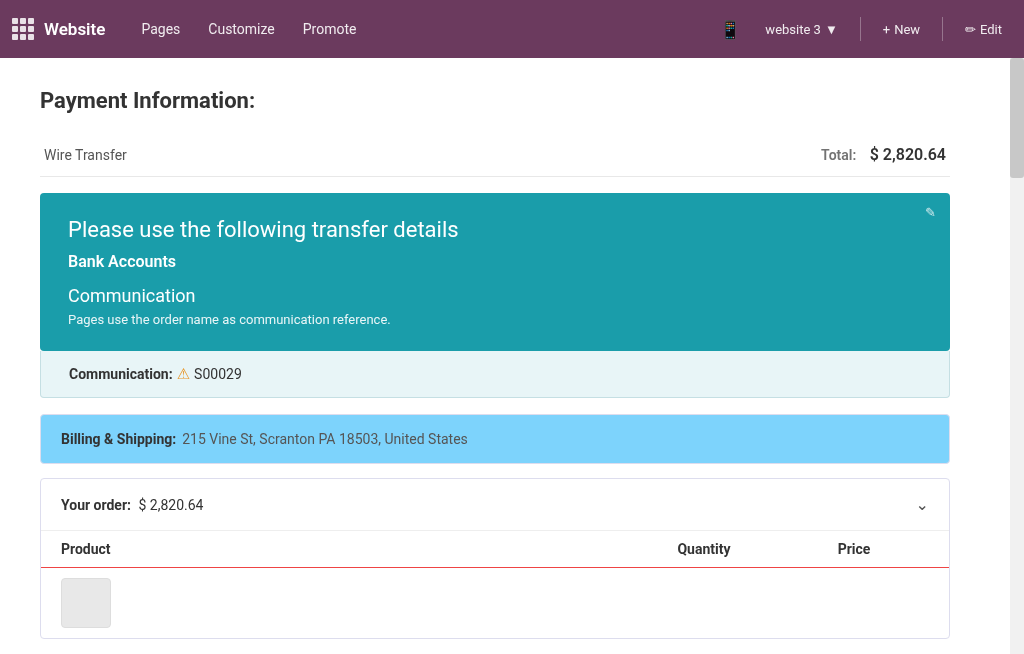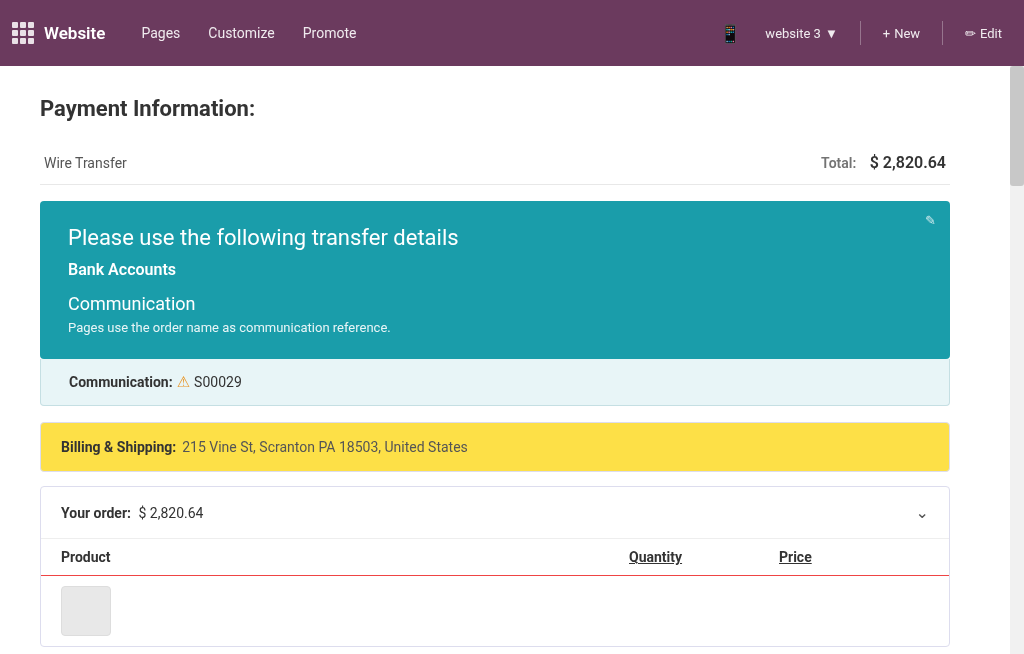--- a/index.html
+++ b/index.html
@@ -3,21 +3,21 @@
   <meta charset="utf-8">
   <style>
     * { box-sizing: border-box; margin: 0; padding: 0; }
     body { font-family: -apple-system, BlinkMacSystemFont, 'Segoe UI', Roboto, sans-serif; font-size: 14px; background: #f8f8f8; overflow-x: hidden; }
 
     
     .navbar {
       background: #6b3a5e;
       display: flex;
       align-items: center;
-      height: 66px;
+      height: 58px;
       padding: 0 12px;
       color: #fff;
       position: relative;
       z-index: 100;
     }
     .navbar-grid-icon {
       margin-right: 10px;
       cursor: pointer;
       display: flex;
       align-items: center;
@@ -189,21 +189,21 @@
     .comm-label { font-weight: 700; color: #333; font-size: 14px; }
     .warn-icon { color: #e8972a; font-size: 15px; }
     .comm-value { color: #333; font-size: 14px; }
 
     
     .info-card {
       border: 1px solid #dde;
       border-radius: 4px;
       padding: 16px 20px;
       margin-bottom: 14px;
-      background: #fde047;
+      background: #7dd3fc;
     }
     .info-card-billing { display: flex; align-items: center; gap: 6px; }
     .billing-label { font-weight: 700; color: #333; }
     .billing-value { color: #555; }
 
     
     .order-card {
       border: 1px solid #dde;
       border-radius: 4px;
       background: #fff;
@@ -221,21 +221,21 @@
     .order-amount { color: #333; margin-left: 4px; }
     .chevron-icon { color: #555; font-size: 16px; }
 
     .order-table-header {
       display: grid;
       grid-template-columns: 1fr 150px 150px;
       padding: 10px 20px;
       border-bottom: 1px solid #ef4444;
     }
     .order-col-header { font-weight: 700; color: #333; font-size: 14px; }
-    .order-col-header.right { text-align: left; text-decoration: underline; }
+    .order-col-header.right { text-align: center; }
 
     .order-product-row {
       display: grid;
       grid-template-columns: 1fr 150px 150px;
       padding: 10px 20px;
       align-items: center;
     }
     .product-thumb {
       width: 50px;
       height: 50px;

